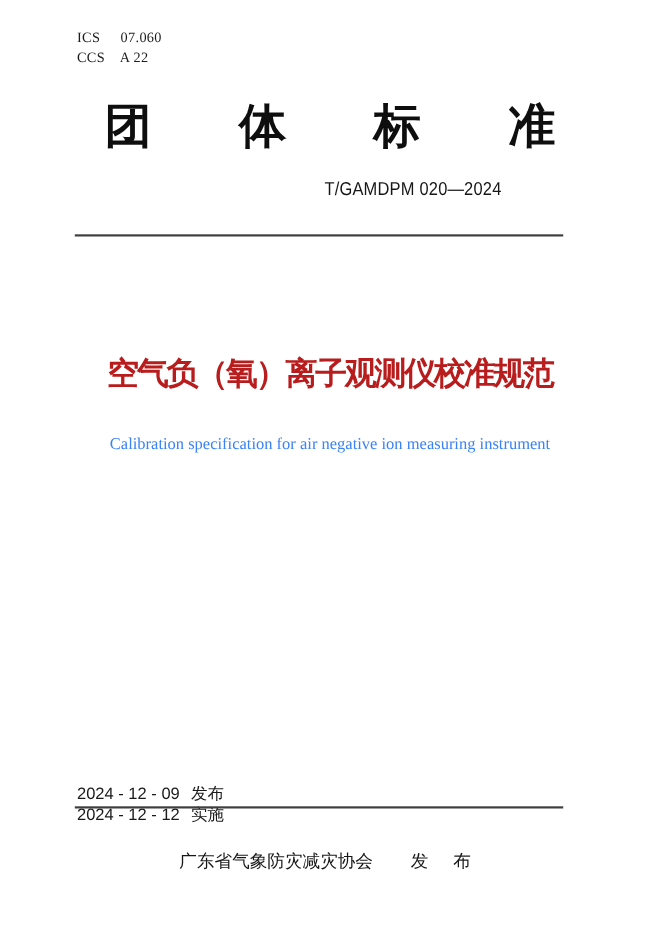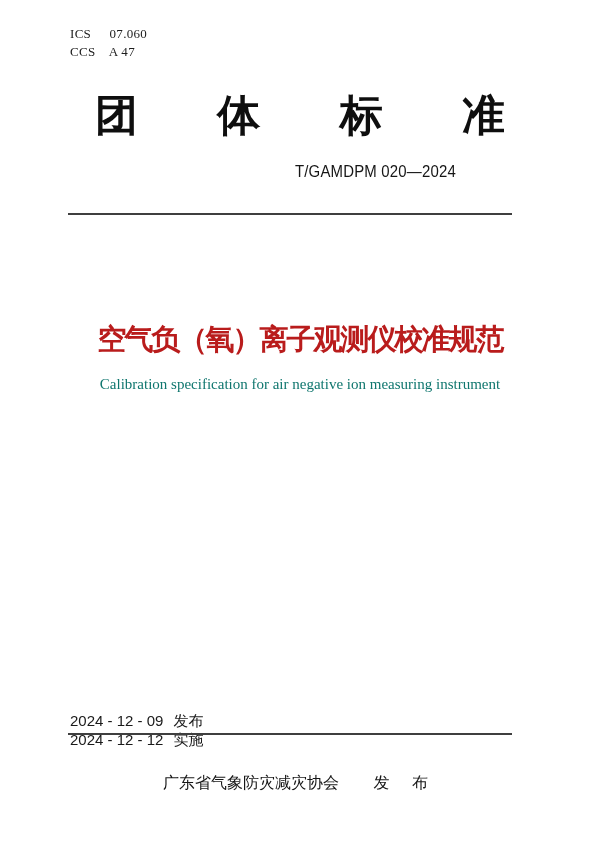--- a/index.html
+++ b/index.html
@@ -82,27 +82,27 @@
     font-size: 29px;
     font-weight: bold;
     letter-spacing: -2px;
     color: #b91c1c;
     white-space: nowrap;
   }
 
   
   .title-en {
     position: absolute;
-    top: 376px;
+    top: 396px;
     left: 0;
     width: 600px;
     text-align: center;
     font-family: "Liberation Serif", serif;
     font-size: 15px;
-    color: #0f766e;
+    color: #3b82f6;
     white-space: nowrap;
   }
 
   
   .date-row {
     position: absolute;
     top: 712px;
     left: 70px;
     width: 486px;
     display: flex;
@@ -137,21 +137,21 @@
 
 <div class="page">
 
   <div class="meta-block">
     <div class="meta-row">
       <span class="meta-label">ICS</span>
       <span class="meta-value">07.060</span>
     </div>
     <div class="meta-row">
       <span class="meta-label">CCS</span>
-      <span class="meta-value">A 47</span>
+      <span class="meta-value">A 22</span>
     </div>
   </div>
 
   <div class="doc-type">
     <span>团</span>
     <span>体</span>
     <span>标</span>
     <span>准</span>
   </div>
 

